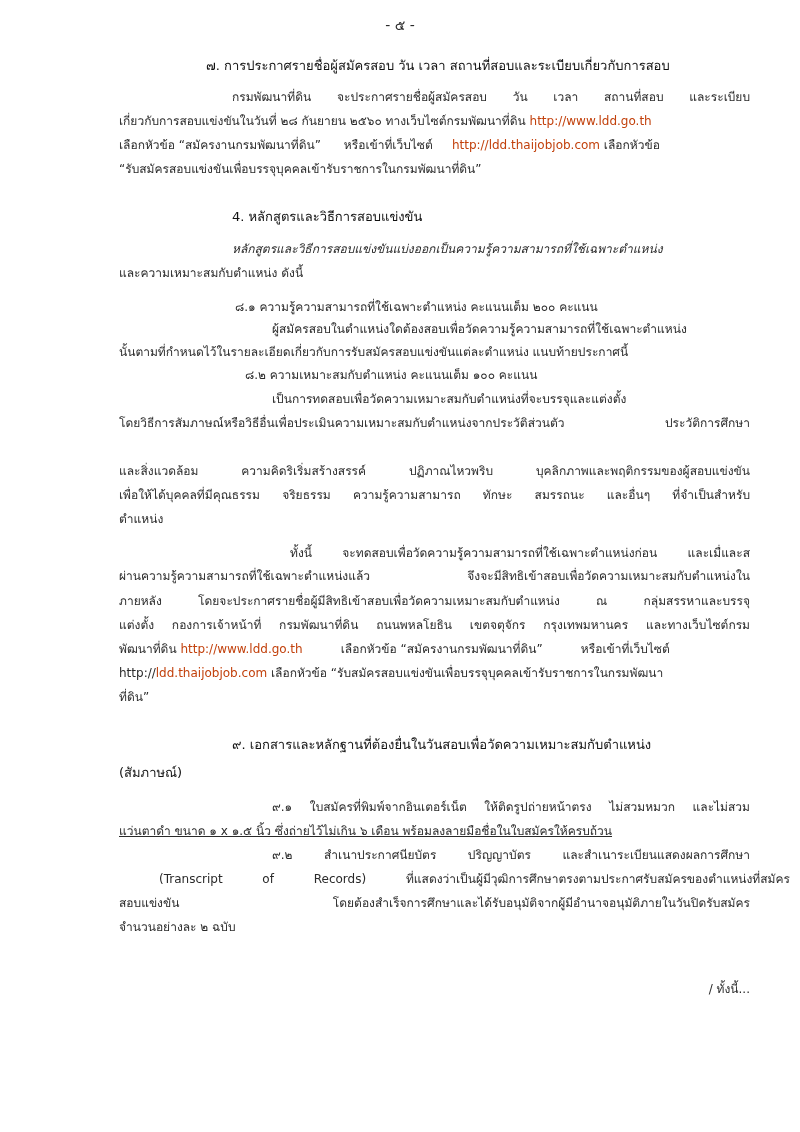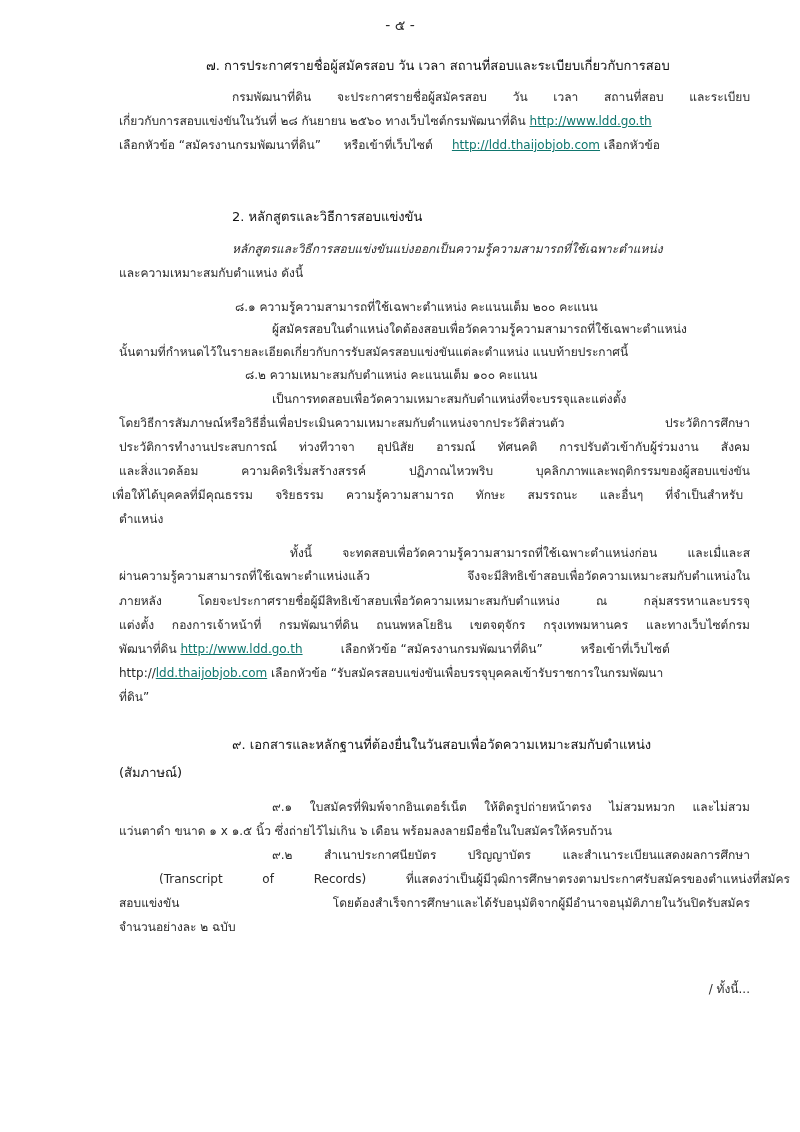--- a/index.html
+++ b/index.html
@@ -37,22 +37,21 @@
       font-size: 13px;
       color: #111111;
     }
     .center {
       text-align: center;
     }
     .right {
       text-align: right;
     }
     a.link {
-      color: #0f766e;
-      text-decoration: underline;
+      color: #c2410c;
     }
     .pagenum {
       font-size: 14px;
     }
   </style>
 </head>
 <body>
 
 <div class="page">
 
@@ -63,36 +62,36 @@
   <div class="line just" style="left:232px; width:518px; top:88px;">กรมพัฒนาที่ดิน จะประกาศรายชื่อผู้สมัครสอบ วัน เวลา สถานที่สอบ และระเบียบ</div>
 
   <div class="line" style="left:119px; width:631px; top:112px;">
     <span>เกี่ยวกับการสอบแข่งขันในวันที่ ๒๘ กันยายน ๒๕๖๐ ทางเว็บไซต์กรมพัฒนาที่ดิน </span><a class="link">http://www.ldd.go.th</a>
   </div>
 
   <div class="line" style="left:119px; width:631px; top:136px;">
     <span style="white-space:pre;">เลือกหัวข้อ “สมัครงานกรมพัฒนาที่ดิน”      หรือเข้าที่เว็บไซต์     </span><a class="link">http://ldd.thaijobjob.com</a><span> เลือกหัวข้อ</span>
   </div>
 
+  <div class="line" style="left:119px; top:160px;">“รับสมัครสอบแข่งขันเพื่อบรรจุบุคคลเข้ารับราชการในกรมพัฒนาที่ดิน”</div>
 
-  <div class="line bold" style="left:232px; top:208px;">2. หลักสูตรและวิธีการสอบแข่งขัน</div>
+  <div class="line bold" style="left:232px; top:208px;">4. หลักสูตรและวิธีการสอบแข่งขัน</div>
 
   <div class="line just" style="left:232px; width:518px; top:240px;font-style:italic;">หลักสูตรและวิธีการสอบแข่งขันแบ่งออกเป็นความรู้ความสามารถที่ใช้เฉพาะตำแหน่ง</div>
   <div class="line" style="left:119px; top:264px;">และความเหมาะสมกับตำแหน่ง  ดังนี้</div>
 
   <div class="line" style="left:235px; top:298px;">๘.๑  ความรู้ความสามารถที่ใช้เฉพาะตำแหน่ง  คะแนนเต็ม  ๒๐๐ คะแนน</div>
   <div class="line just" style="left:272px; width:478px; top:320px;">ผู้สมัครสอบในตำแหน่งใดต้องสอบเพื่อวัดความรู้ความสามารถที่ใช้เฉพาะตำแหน่ง</div>
   <div class="line" style="left:119px; top:343px;">นั้นตามที่กำหนดไว้ในรายละเอียดเกี่ยวกับการรับสมัครสอบแข่งขันแต่ละตำแหน่ง แนบท้ายประกาศนี้</div>
 
   <div class="line" style="left:245px; top:366px;">๘.๒ ความเหมาะสมกับตำแหน่ง  คะแนนเต็ม  ๑๐๐  คะแนน</div>
   <div class="line just" style="left:272px; width:478px; top:390px;">เป็นการทดสอบเพื่อวัดความเหมาะสมกับตำแหน่งที่จะบรรจุและแต่งตั้ง</div>
   <div class="line just" style="left:119px; width:631px; top:414px;">โดยวิธีการสัมภาษณ์หรือวิธีอื่นเพื่อประเมินความเหมาะสมกับตำแหน่งจากประวัติส่วนตัว  ประวัติการศึกษา</div>
-  <div class="line just" style="left:119px; width:631px; top:438px;">ประวัติการทำงานประสบการณ์  ท่วงทีวาจา  อุปนิสัย  อารมณ์  ทัศนคติ  การปรับตัวเข้ากับผู้ร่วมงาน  สังคม</div>
   <div class="line just" style="left:119px; width:631px; top:462px;">และสิ่งแวดล้อม   ความคิดริเริ่มสร้างสรรค์   ปฏิภาณไหวพริบ   บุคลิกภาพและพฤติกรรมของผู้สอบแข่งขัน</div>
-  <div class="line just" style="left:112px; width:631px; top:486px;">เพื่อให้ได้บุคคลที่มีคุณธรรม  จริยธรรม  ความรู้ความสามารถ  ทักษะ  สมรรถนะ  และอื่นๆ  ที่จำเป็นสำหรับ</div>
+  <div class="line just" style="left:119px; width:631px; top:486px;">เพื่อให้ได้บุคคลที่มีคุณธรรม  จริยธรรม  ความรู้ความสามารถ  ทักษะ  สมรรถนะ  และอื่นๆ  ที่จำเป็นสำหรับ</div>
   <div class="line" style="left:119px; top:510px;">ตำแหน่ง</div>
 
   <div class="line just" style="left:290px; width:460px; top:544px;">ทั้งนี้  จะทดสอบเพื่อวัดความรู้ความสามารถที่ใช้เฉพาะตำแหน่งก่อน และเมื่และส</div>
   <div class="line just" style="left:119px; width:631px; top:568px;font-family:Liberation Mono, monospace;">ผ่านความรู้ความสามารถที่ใช้เฉพาะตำแหน่งแล้ว จึงจะมีสิทธิเข้าสอบเพื่อวัดความเหมาะสมกับตำแหน่งใน</div>
   <div class="line just" style="left:119px; width:631px; top:592px;">ภายหลัง  โดยจะประกาศรายชื่อผู้มีสิทธิเข้าสอบเพื่อวัดความเหมาะสมกับตำแหน่ง ณ กลุ่มสรรหาและบรรจุ</div>
   <div class="line just" style="left:119px; width:631px; top:616px;">แต่งตั้ง กองการเจ้าหน้าที่ กรมพัฒนาที่ดิน ถนนพหลโยธิน เขตจตุจักร กรุงเทพมหานคร และทางเว็บไซต์กรม</div>
 
   <div class="line" style="left:119px; width:631px; top:640px;">
     <span>พัฒนาที่ดิน </span><a class="link">http://www.ldd.go.th</a><span style="white-space:pre;">          เลือกหัวข้อ “สมัครงานกรมพัฒนาที่ดิน”          หรือเข้าที่เว็บไซต์</span>
   </div>
@@ -100,21 +99,21 @@
   <div class="line" style="left:119px; width:631px; top:664px;">
     <span>http://</span><a class="link">ldd.thaijobjob.com</a><span> เลือกหัวข้อ “รับสมัครสอบแข่งขันเพื่อบรรจุบุคคลเข้ารับราชการในกรมพัฒนา</span>
   </div>
 
   <div class="line" style="left:119px; top:688px;">ที่ดิน”</div>
 
   <div class="line bold" style="left:232px; top:736px;">๙. เอกสารและหลักฐานที่ต้องยื่นในวันสอบเพื่อวัดความเหมาะสมกับตำแหน่ง</div>
   <div class="line bold" style="left:119px; top:764px;">(สัมภาษณ์)</div>
 
   <div class="line just" style="left:272px; width:478px; top:798px;">๙.๑ ใบสมัครที่พิมพ์จากอินเตอร์เน็ต ให้ติดรูปถ่ายหน้าตรง ไม่สวมหมวก และไม่สวม</div>
-  <div class="line" style="left:119px; top:822px;">แว่นตาดำ ขนาด ๑ x ๑.๕ นิ้ว ซึ่งถ่ายไว้ไม่เกิน ๖ เดือน พร้อมลงลายมือชื่อในใบสมัครให้ครบถ้วน</div>
+  <div class="line" style="left:119px; top:822px;text-decoration:underline;">แว่นตาดำ ขนาด ๑ x ๑.๕ นิ้ว ซึ่งถ่ายไว้ไม่เกิน ๖ เดือน พร้อมลงลายมือชื่อในใบสมัครให้ครบถ้วน</div>
 
   <div class="line just" style="left:272px; width:478px; top:846px;">๙.๒ สำเนาประกาศนียบัตร ปริญญาบัตร และสำเนาระเบียนแสดงผลการศึกษา</div>
   <div class="line just" style="left:119px; width:631px; top:870px;margin-left:40px;">(Transcript   of   Records) ที่แสดงว่าเป็นผู้มีวุฒิการศึกษาตรงตามประกาศรับสมัครของตำแหน่งที่สมัคร</div>
   <div class="line just" style="left:119px; width:631px; top:894px;">สอบแข่งขัน โดยต้องสำเร็จการศึกษาและได้รับอนุมัติจากผู้มีอำนาจอนุมัติภายในวันปิดรับสมัคร</div>
   <div class="line" style="left:119px; top:918px;">จำนวนอย่างละ ๒ ฉบับ</div>
 
   <div class="line right" style="left:600px; width:150px; top:980px;">/ ทั้งนี้...</div>
 
 </div>
 

